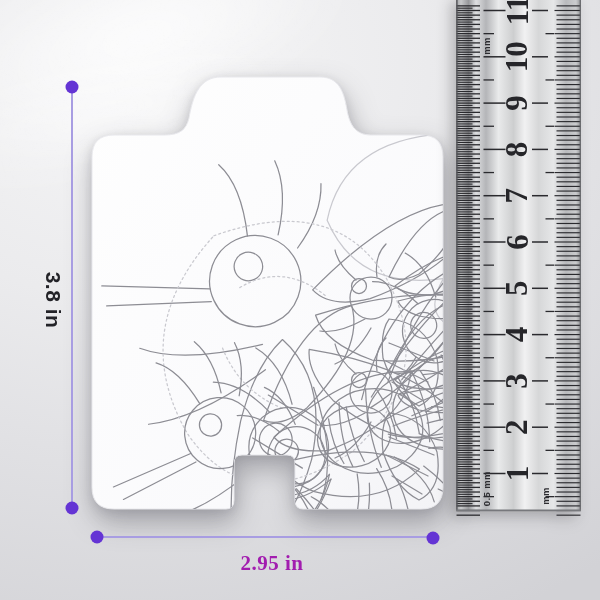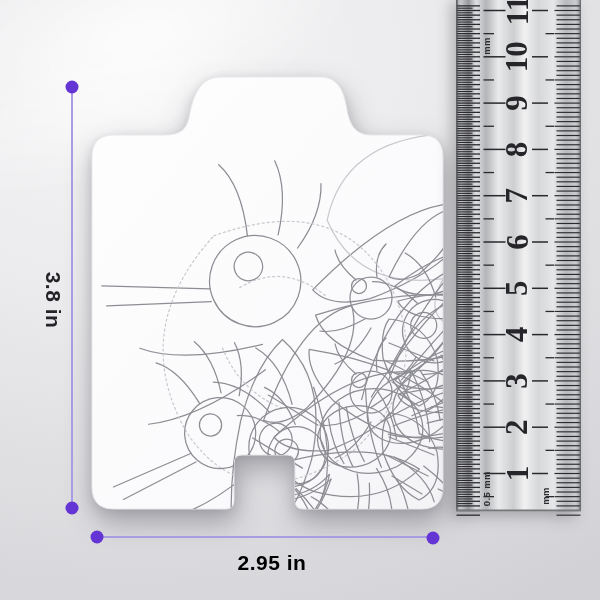--- a/index.html
+++ b/index.html
@@ -587,13 +587,13 @@
 </svg>
 
 <div class="dim-line dim-v-line" style="background: rgb(168, 157, 226);"></div>
 <div class="dim-dot dot-top" style="background: rgb(100, 52, 212);"></div>
 <div class="dim-dot dot-bottom" style="background: rgb(100, 52, 212);"></div>
 <div class="dim-label dim-label-v" style="color: rgb(35, 35, 40);">3.8 in</div>
 
 <div class="dim-line dim-h-line" style="background: rgb(168, 157, 226);"></div>
 <div class="dim-dot dot-left" style="background: rgb(100, 52, 212);"></div>
 <div class="dim-dot dot-right" style="background: rgb(100, 52, 212);"></div>
-<div class="dim-label dim-label-h" style="color: #000000;">2.95 in</div>
+<div class="dim-label dim-label-h" style="color: #a21caf; font-family: Liberation Serif, serif;">2.95 in</div>
 
 </body></html>

